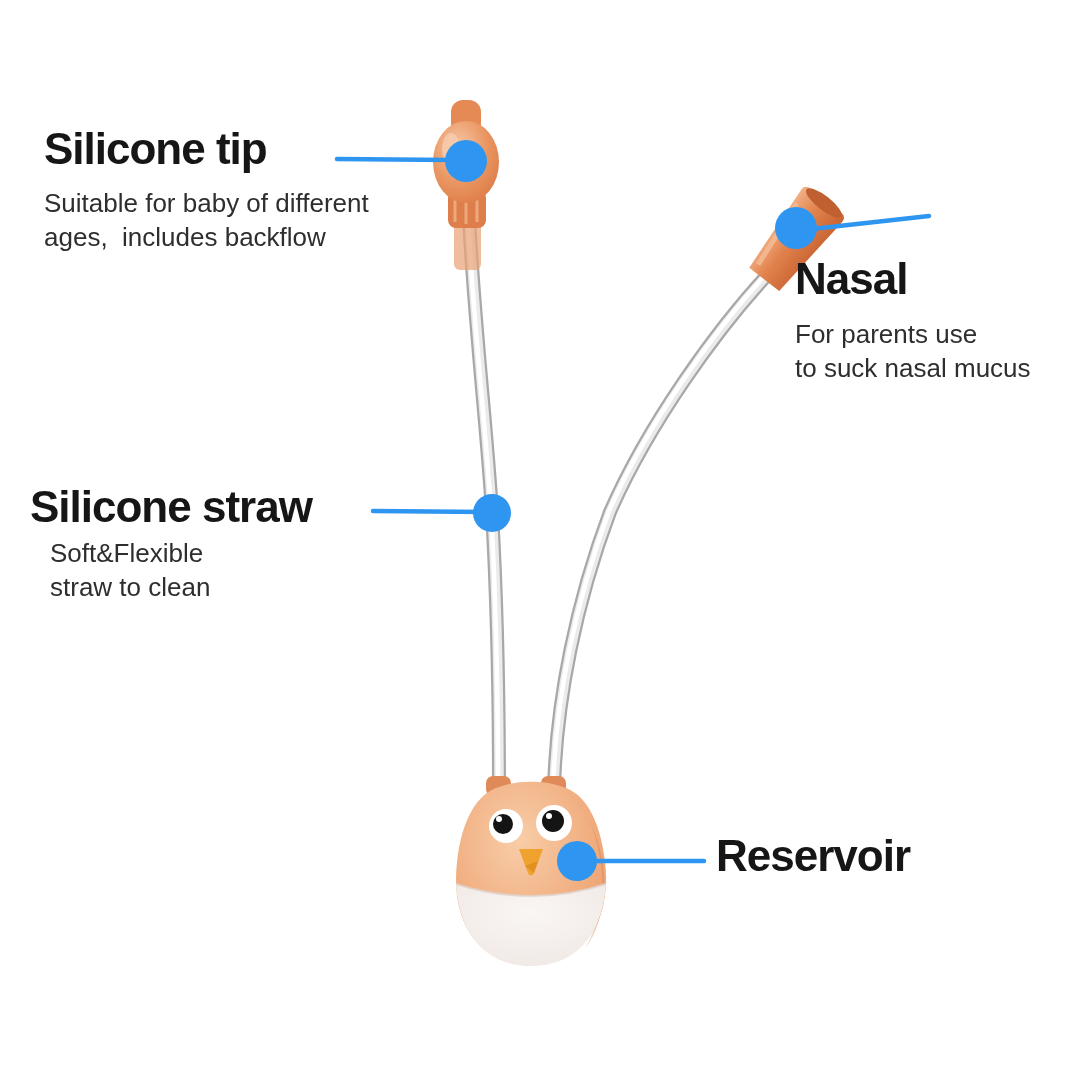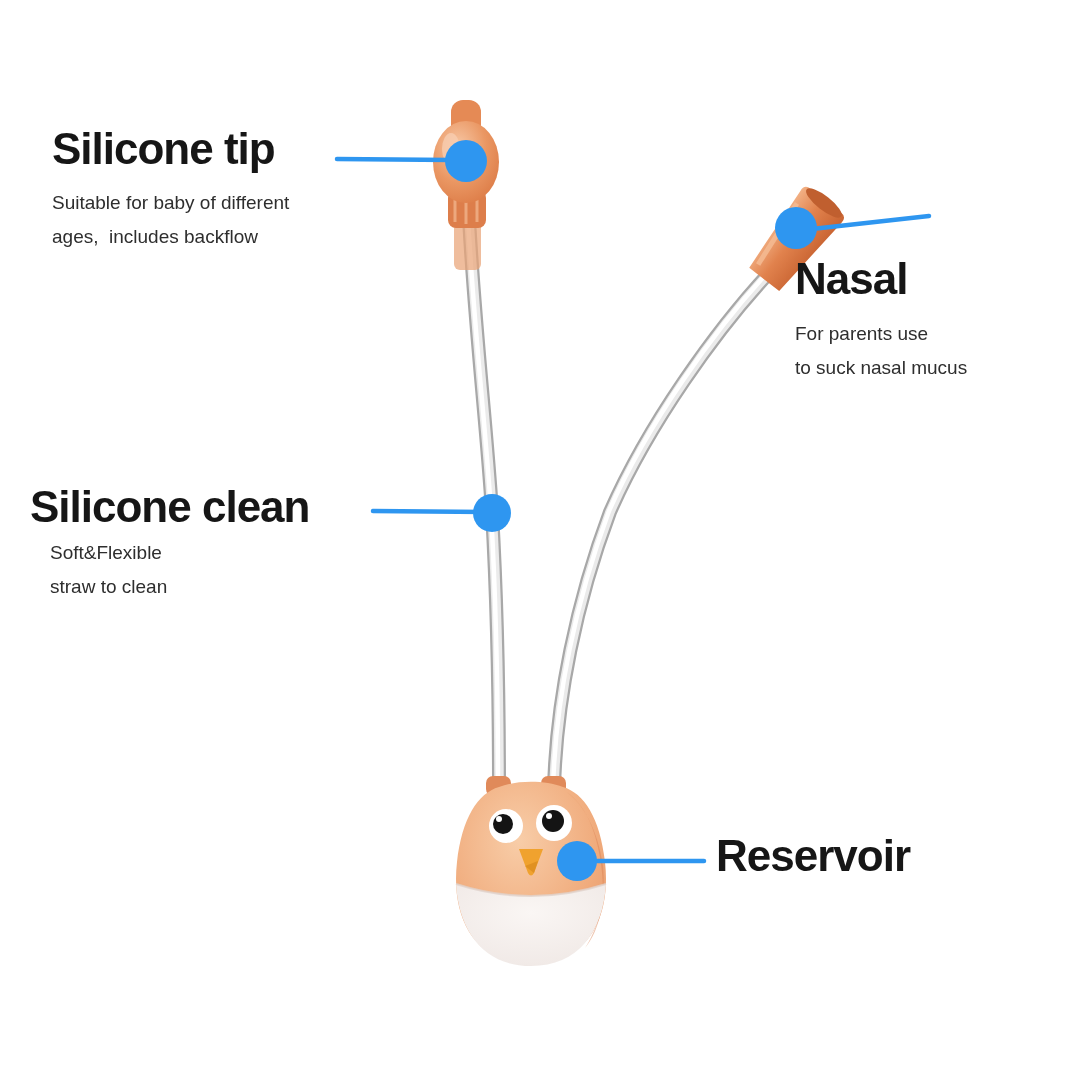--- a/index.html
+++ b/index.html
@@ -9,25 +9,25 @@
   }
   .product-svg{position:absolute;left:0;top:0;width:1080px;height:1080px;}
   .label{position:absolute;}
   .label h2{
     margin:0;font-family:"Liberation Sans",sans-serif;
     font-size:44px;line-height:50px;font-weight:800;
     letter-spacing:-1px;color:#161616;white-space:pre;
   }
   .label p{
     margin:0;font-family:"Liberation Sans",sans-serif;
-    font-size:19px;line-height:34px;font-weight:400;
+    font-size:26px;line-height:34px;font-weight:400;
     color:#2e2e2e;white-space:pre;
   }
   .label .desc{display:block;}
-  .label-silicone-tip{left:52px;top:124px;}
+  .label-silicone-tip{left:44px;top:124px;}
   .label-silicone-tip .desc{margin-top:12px;}
   .label-nozzle{left:795px;top:254px;}
   .label-nozzle .desc{margin-top:13px;}
   .label-silicone-straw{left:30px;top:482px;}
   .label-silicone-straw .desc{margin-top:4px;padding-left:20px;}
   .label-reservoir{left:716px;top:831px;}
   .label-reservoir .desc{margin-top:15px;}
 </style>
 </head>
 <body>
@@ -129,21 +129,21 @@
 
   <div class="label label-nozzle">
     <h2>Nasal</h2>
     <span class="desc">
       <p>For parents use</p>
       <p>to suck nasal mucus</p>
     </span>
   </div>
 
   <div class="label label-silicone-straw">
-    <h2>Silicone clean</h2>
+    <h2>Silicone straw</h2>
     <span class="desc">
       <p>Soft&amp;Flexible</p>
       <p>straw to clean</p>
     </span>
   </div>
 
   <div class="label label-reservoir">
     <h2>Reservoir</h2>
   </div>
 

